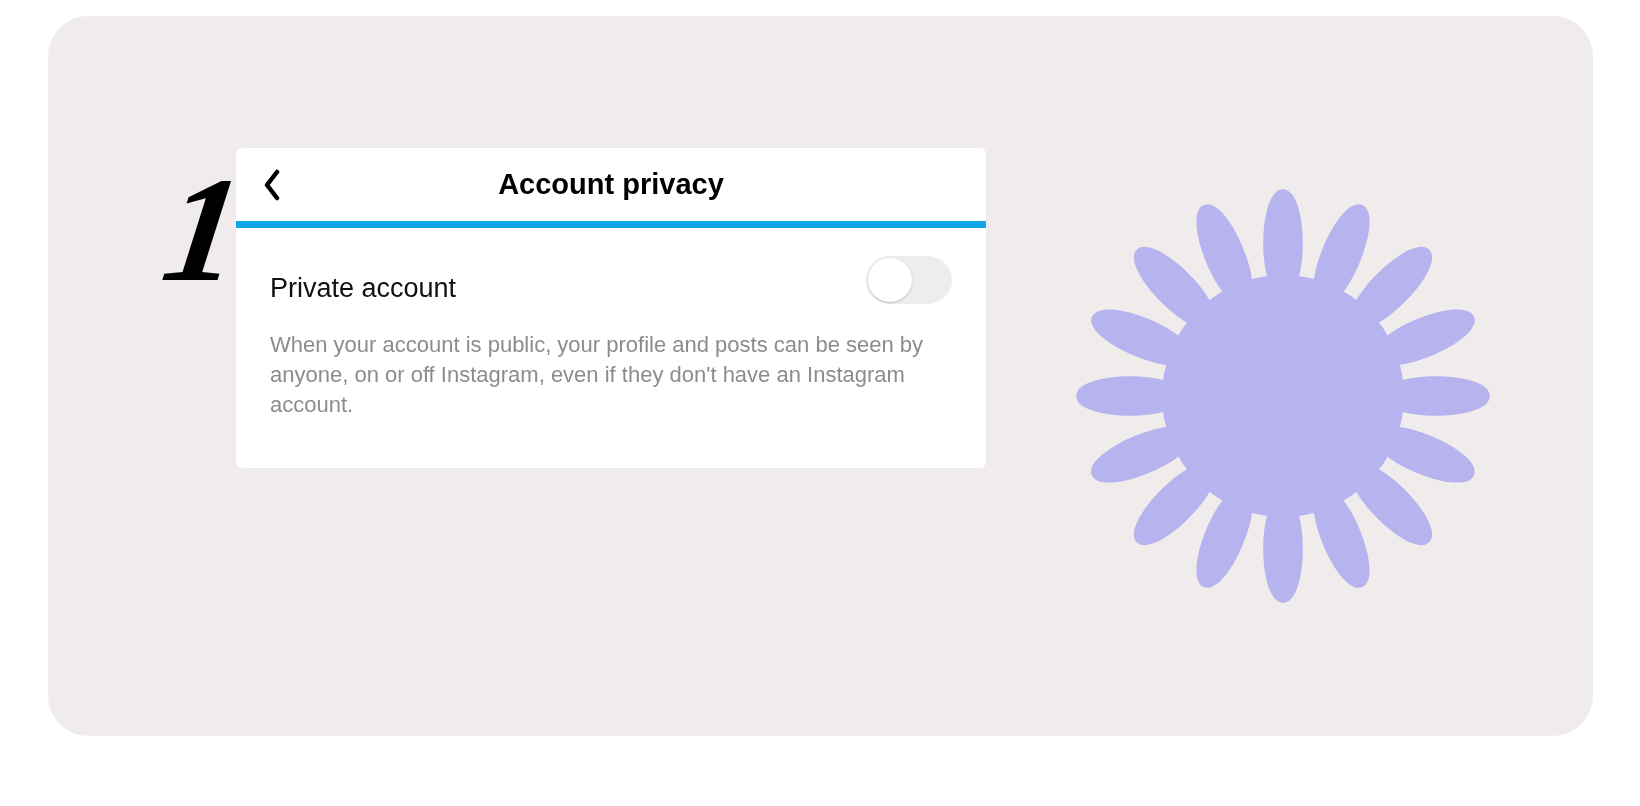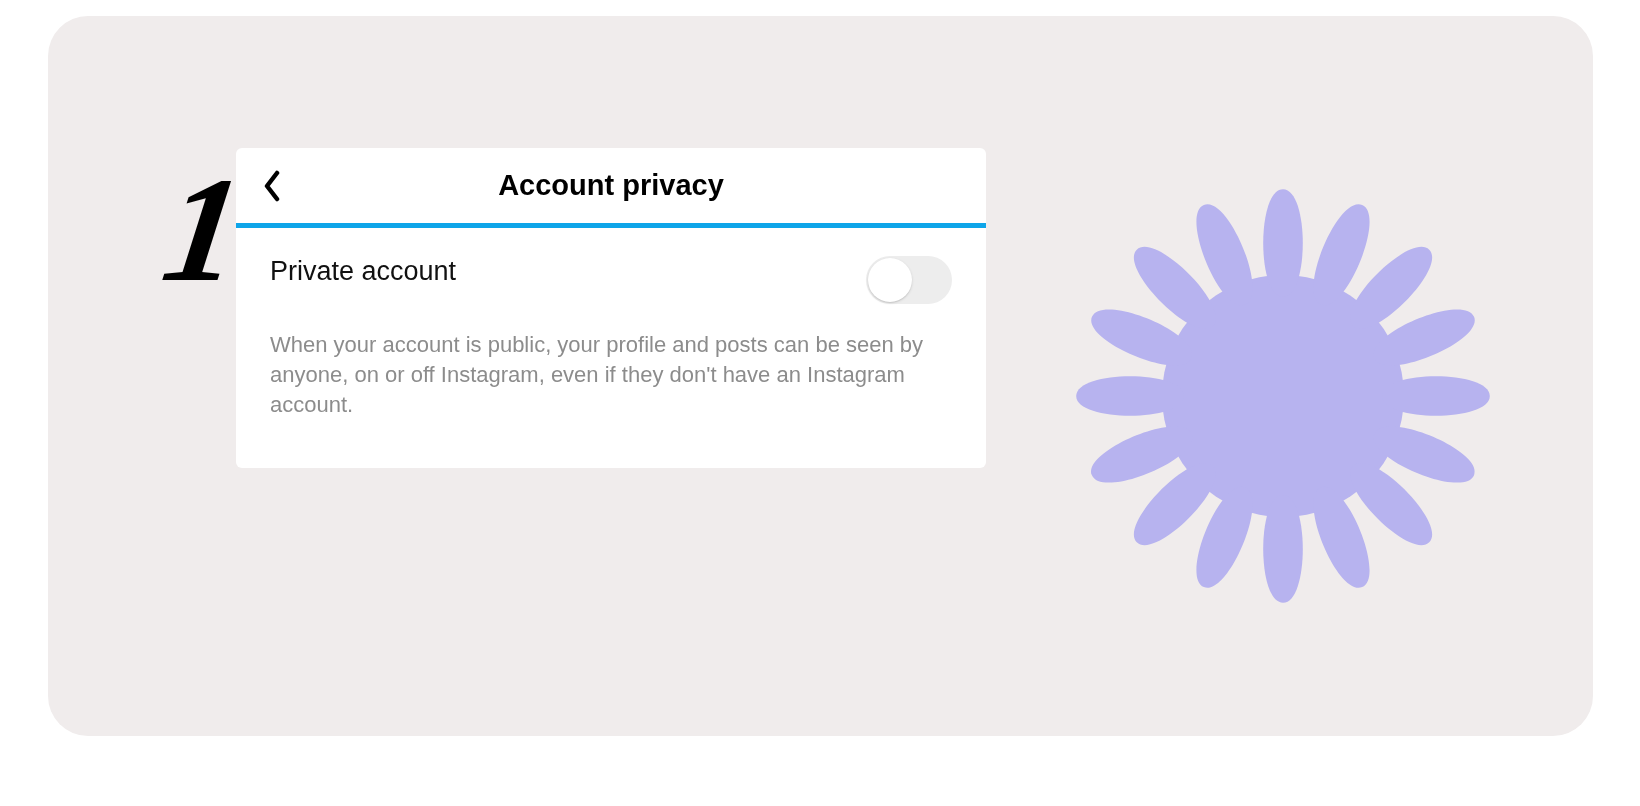--- a/index.html
+++ b/index.html
@@ -36,21 +36,21 @@
     left: 188px;
     top: 132px;
     width: 750px;
     background: #ffffff;
     border-radius: 6px;
   }
   .panel-header {
     display: flex;
     align-items: center;
     height: 80px;
-    border-bottom: 5px solid #0ea5e9;
+    border-bottom: 7px solid #0ea5e9;
     position: relative;
   }
   .back-btn {
     position: absolute;
     left: 18px;
     top: 50%;
     transform: translateY(-50%);
     width: 36px;
     height: 36px;
     display: flex;
@@ -61,21 +61,21 @@
   .back-btn svg { width: 20px; height: 32px; display:block; }
   .panel-title {
     flex: 1;
     text-align: center;
     font-size: 29px;
     font-weight: 800;
     color: #000;
   }
   .setting-row {
     display: flex;
-    align-items: flex-start;
+    align-items: flex-end;
     justify-content: space-between;
     padding: 28px 34px 18px 34px;
   }
   .setting-label {
     font-size: 27px;
     font-weight: 500;
     color: #111;
   }
   .toggle {
     width: 86px;

